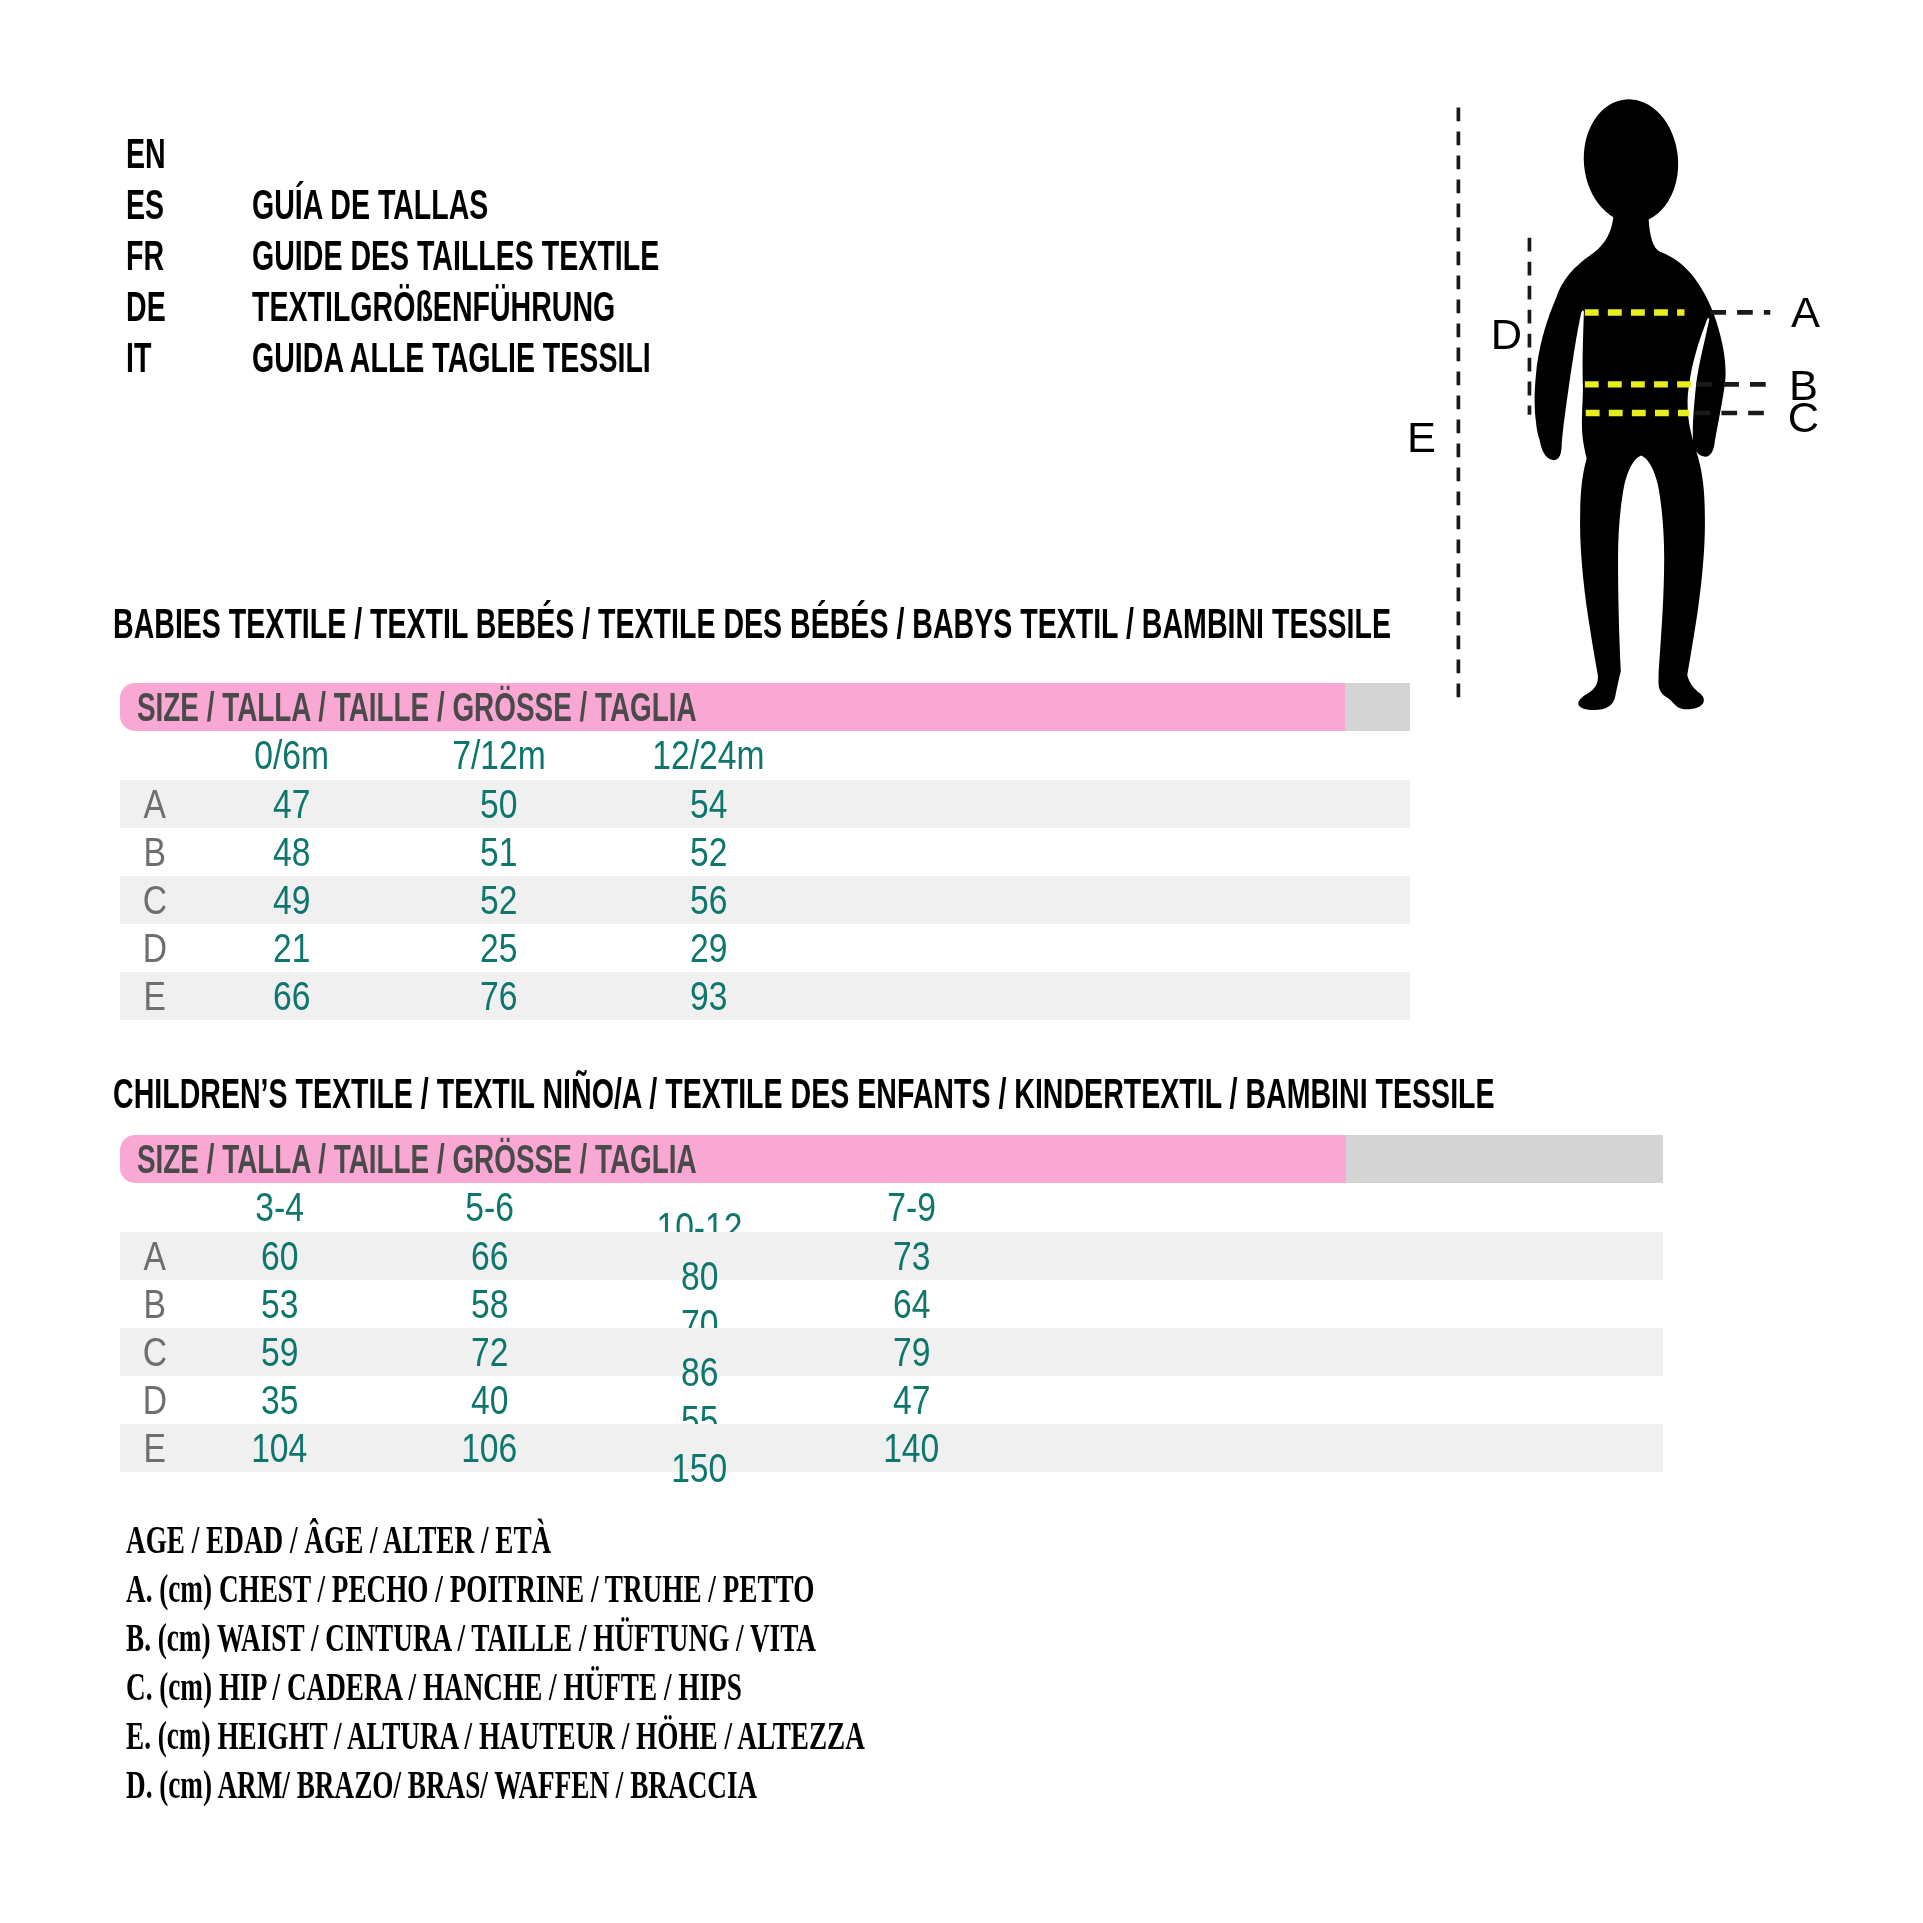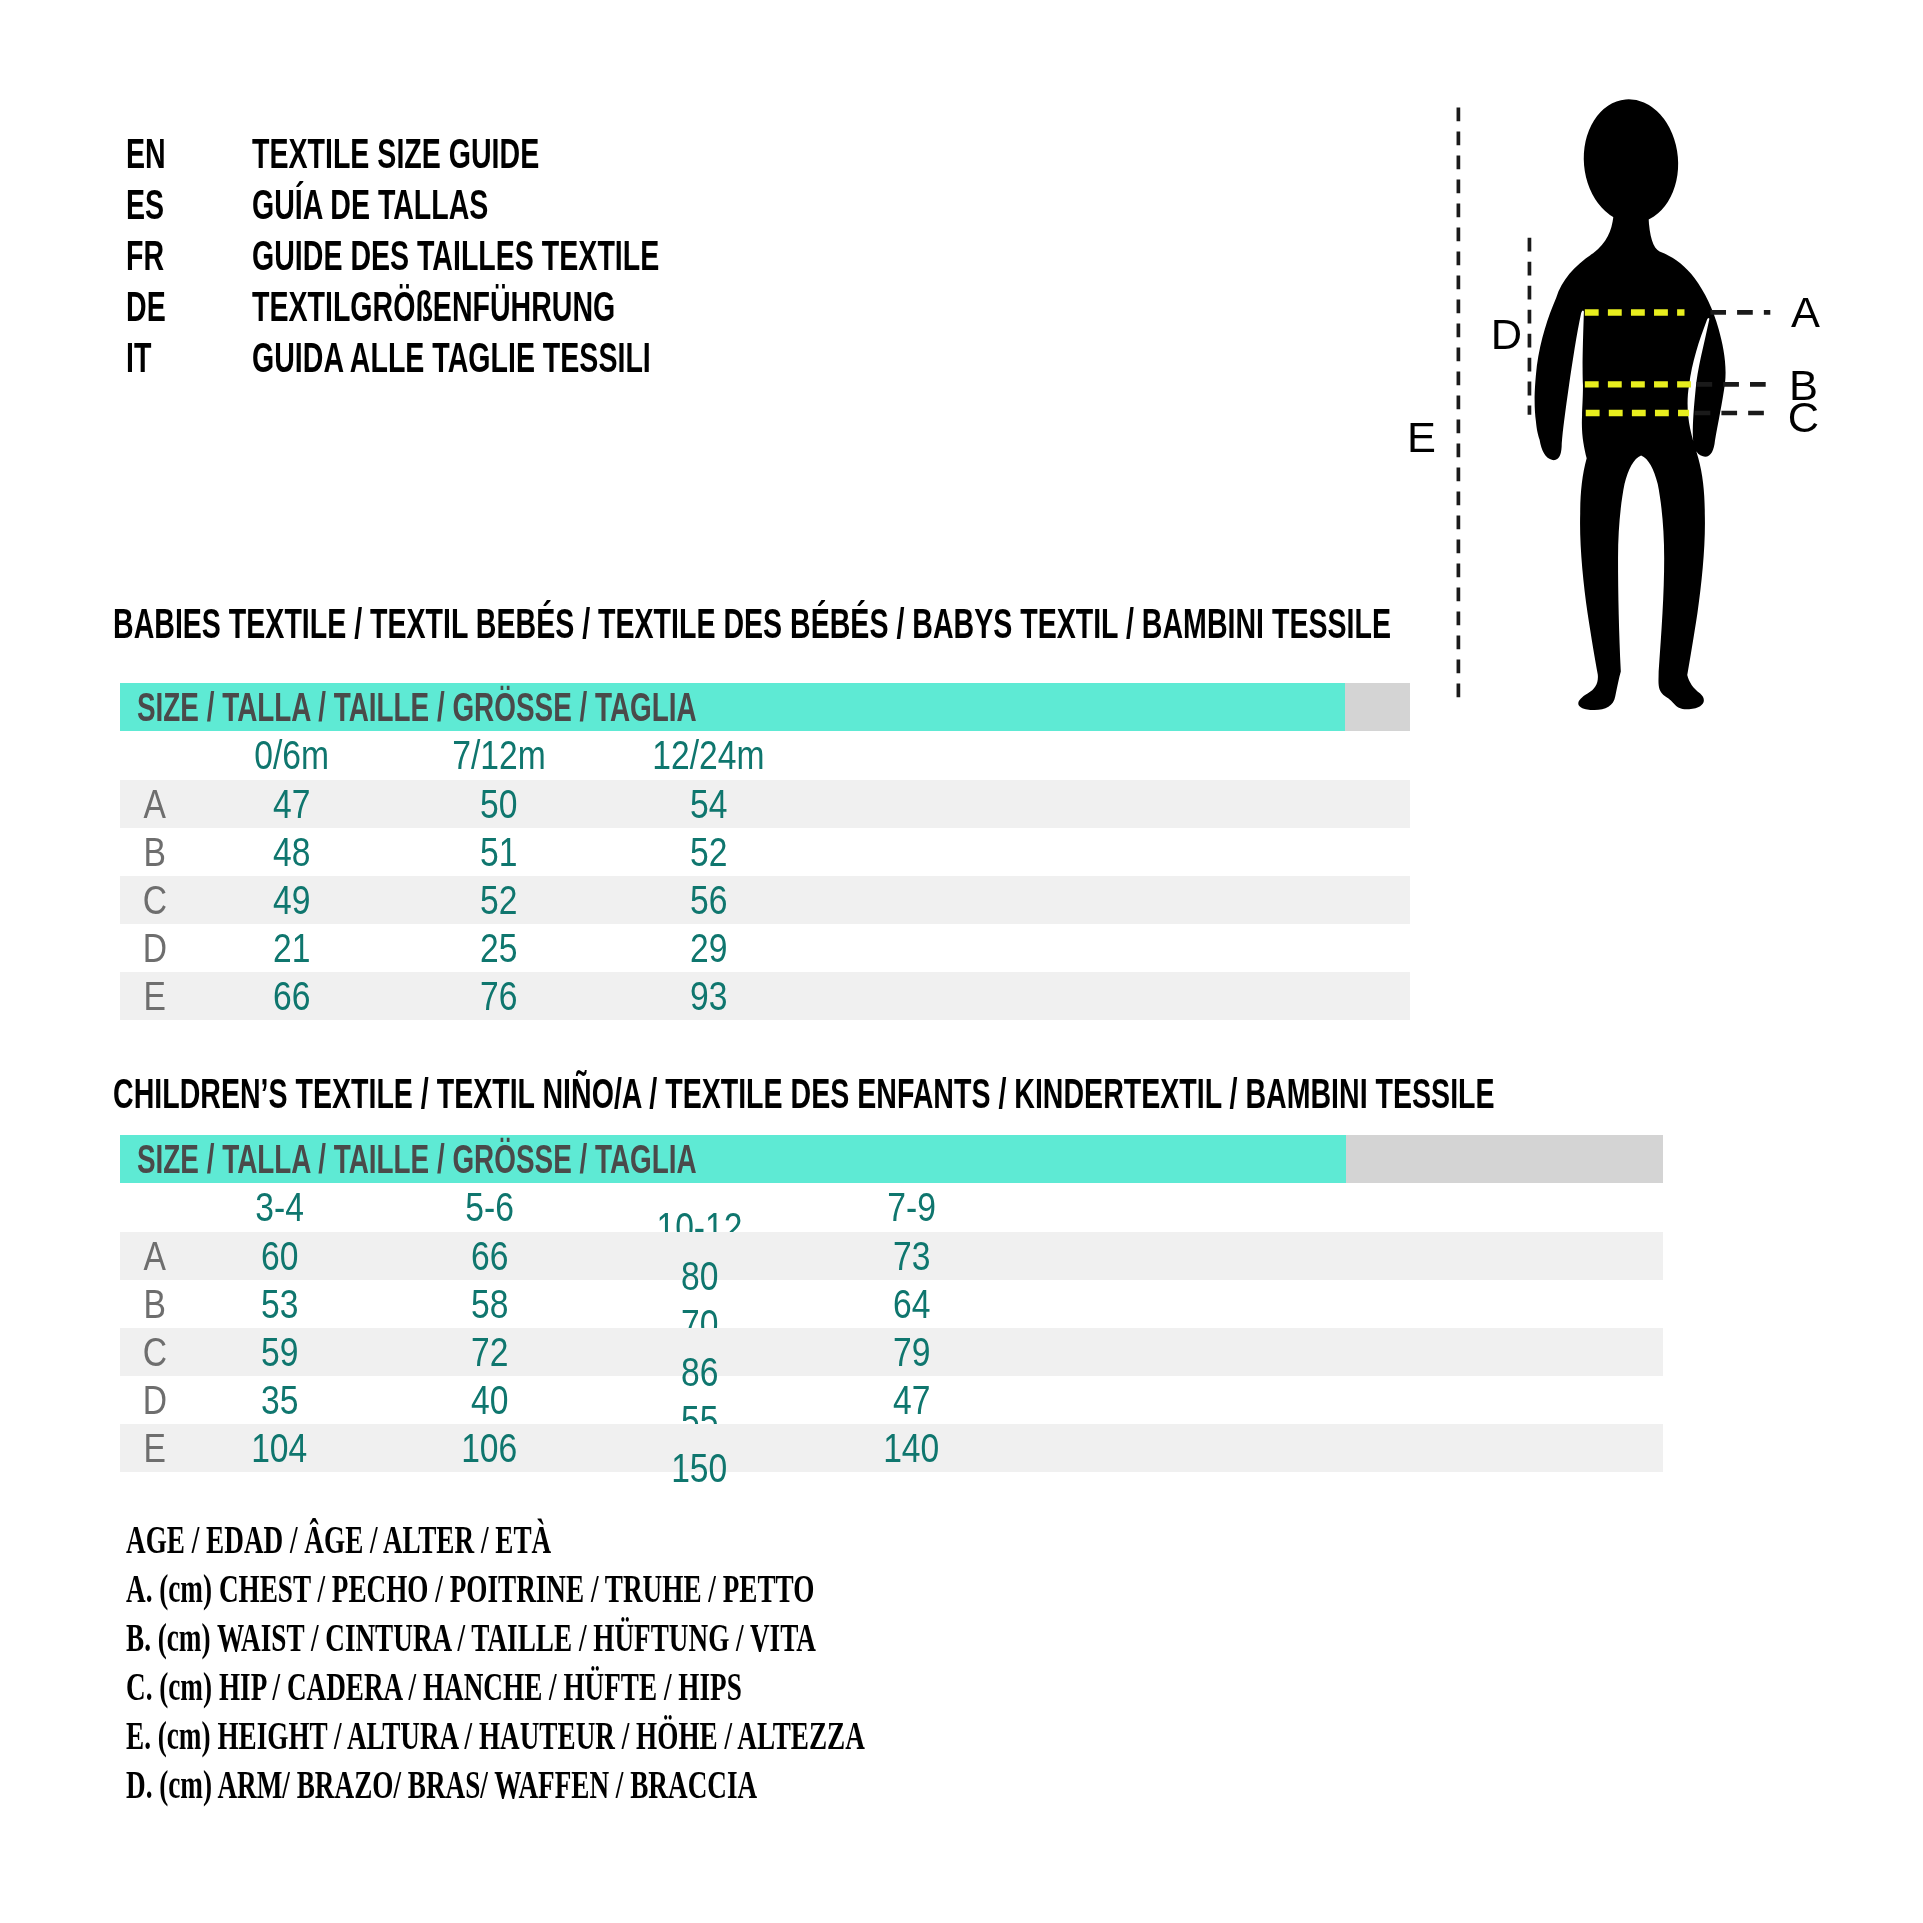--- a/index.html
+++ b/index.html
@@ -18,21 +18,21 @@
 
   
   .sec-heading { position:absolute; left:113px; font-size:42px; font-weight:bold; line-height:44px; }
   .sec-heading.babies { top:602px; }
   .sec-heading.children { top:1072px; }
 
   
   .size-table { position:absolute; left:120px; }
   .size-table.babies { top:683px; width:1290px; }
   .size-table.children { top:1135px; width:1543px; }
-  .size-bar { position:relative; height:48px; background:#5eead4; }
+  .size-bar { position:relative; height:48px; background:#f9a8d4;border-radius:15px; }
   .size-bar .bar-tail { position:absolute; top:0; bottom:0; right:0; background:#d4d4d4; }
   .babies .bar-tail { width:65px; }
   .children .bar-tail { width:317px; }
   .size-bar-label { position:absolute; left:16.6px; top:0; line-height:48px; font-size:41px; font-weight:bold; color:#4a4a4a; }
   .hdr-row { position:relative; height:49px; }
   .cell { position:absolute; width:157px; text-align:center; line-height:48px; font-size:41px; color:#0f766e; }
   .babies .c0 { left:93px; } .babies .c1 { left:300px; } .babies .c2 { left:510px; }
   .children .c0 { left:81px; } .children .c1 { left:291px; } .children .c2 { left:501px;margin-top:20px; } .children .c3 { left:713px; }
   .data-rows .drow { position:relative; height:48px; }
   .data-rows .drow:nth-child(odd) { background:#f0f0f0; }
@@ -47,21 +47,20 @@
   .fig-label { font-size:47px; fill:#000; }
 </style>
 </head>
 <body>
 
 <div class="page">
 
   <div class="lang-block">
     <div class="lang-row">
       <span class="lang-code"><span class="cond">EN</span></span>
-      <span><span class="cond">TEXTILE SIZE GUIDE</span></span>
     </div>
     <div class="lang-row">
       <span class="lang-code"><span class="cond">ES</span></span>
       <span><span class="cond">GUÍA DE TALLAS</span></span>
     </div>
     <div class="lang-row">
       <span class="lang-code"><span class="cond">FR</span></span>
       <span><span class="cond">GUIDE DES TAILLES TEXTILE</span></span>
     </div>
     <div class="lang-row">

